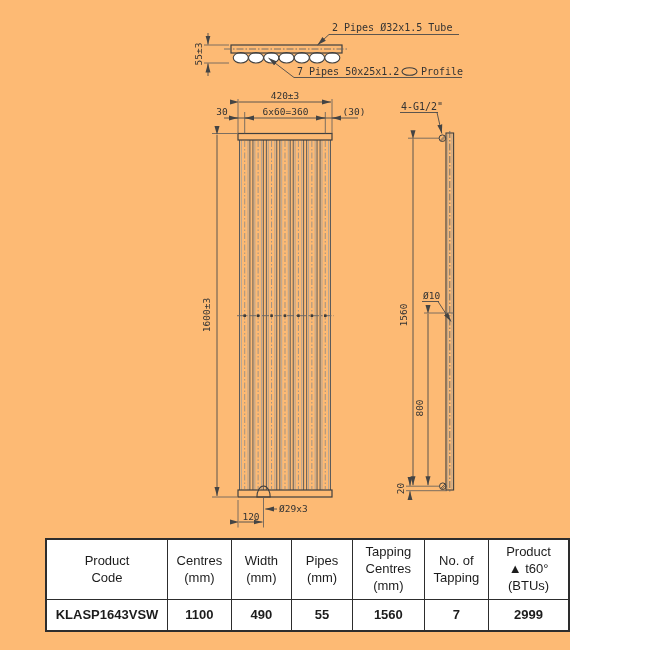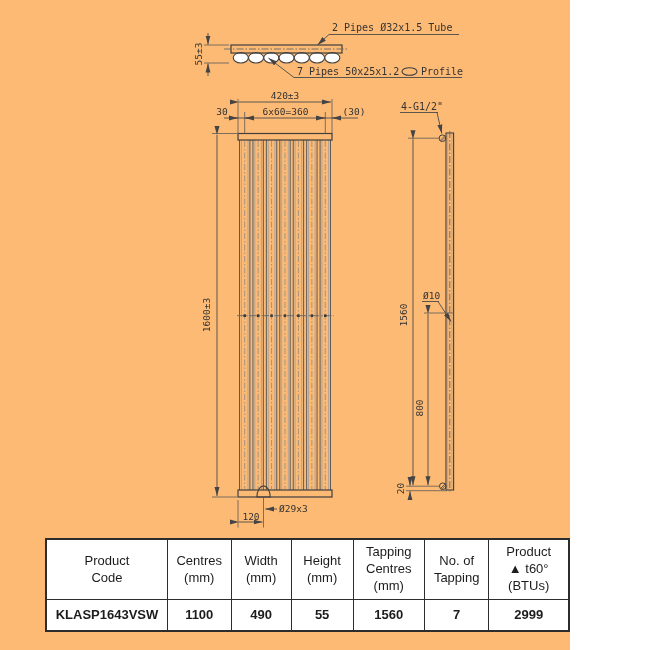--- a/index.html
+++ b/index.html
@@ -200,21 +200,21 @@
         <col style="width:88px">
   </colgroup>
   <tbody>
         <tr class="hdr">
     <td>Product
 Code</td>
     <td>Centres
 (mm)</td>
     <td>Width
 (mm)</td>
-    <td>Height
+    <td>Pipes
 (mm)</td>
     <td>Tapping
 Centres
 (mm)</td>
     <td>No. of
 Tapping</td>
     <td>Product
 ▲ t60° (BTUs)</td>
   </tr>
   <tr class="val">

